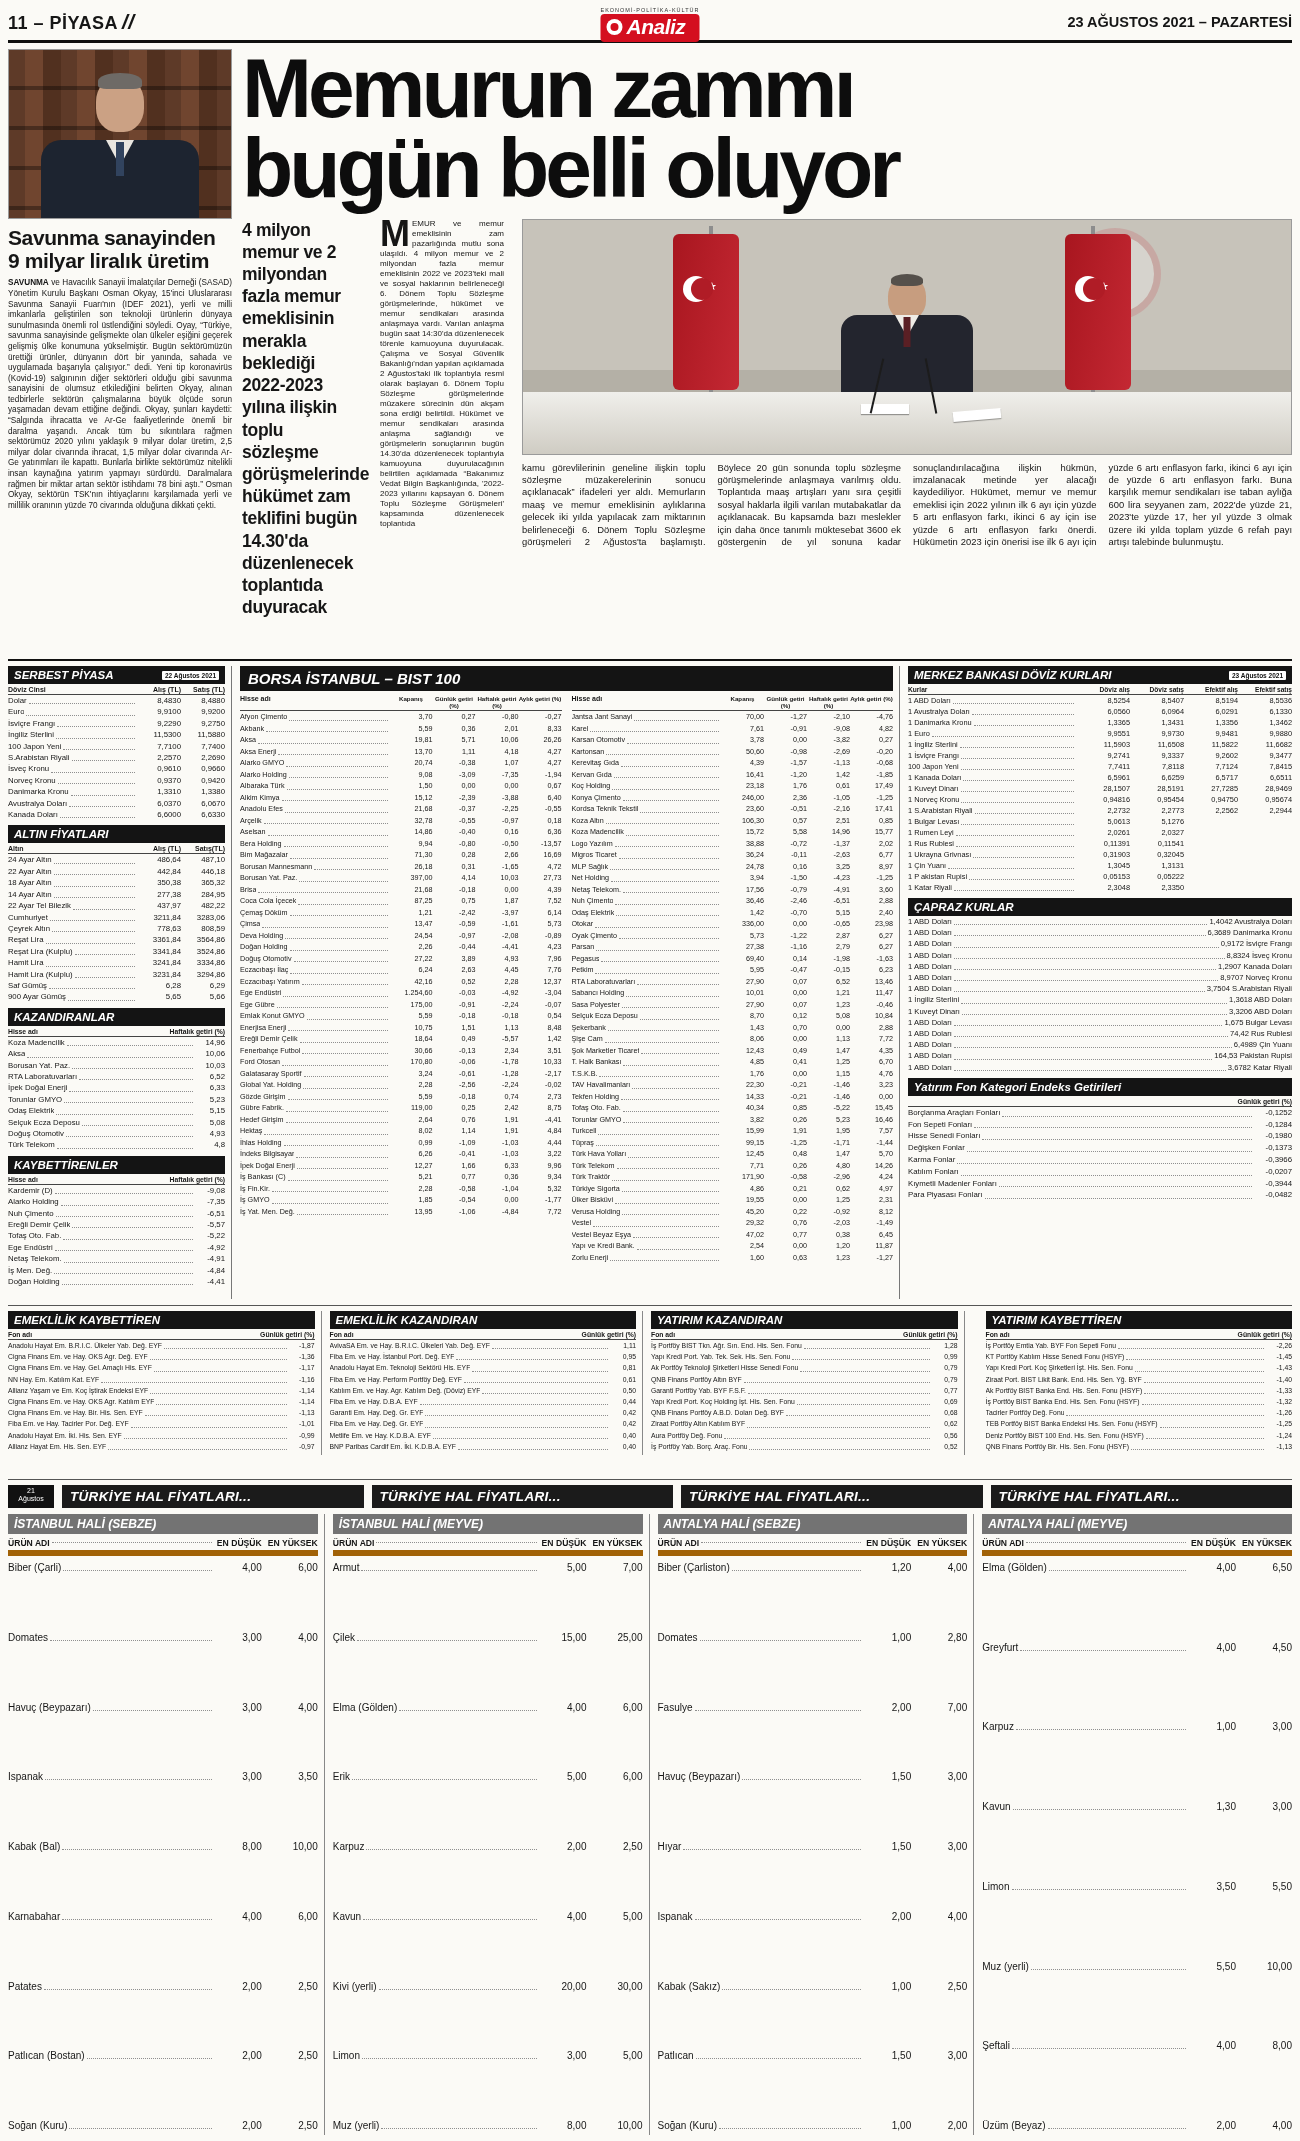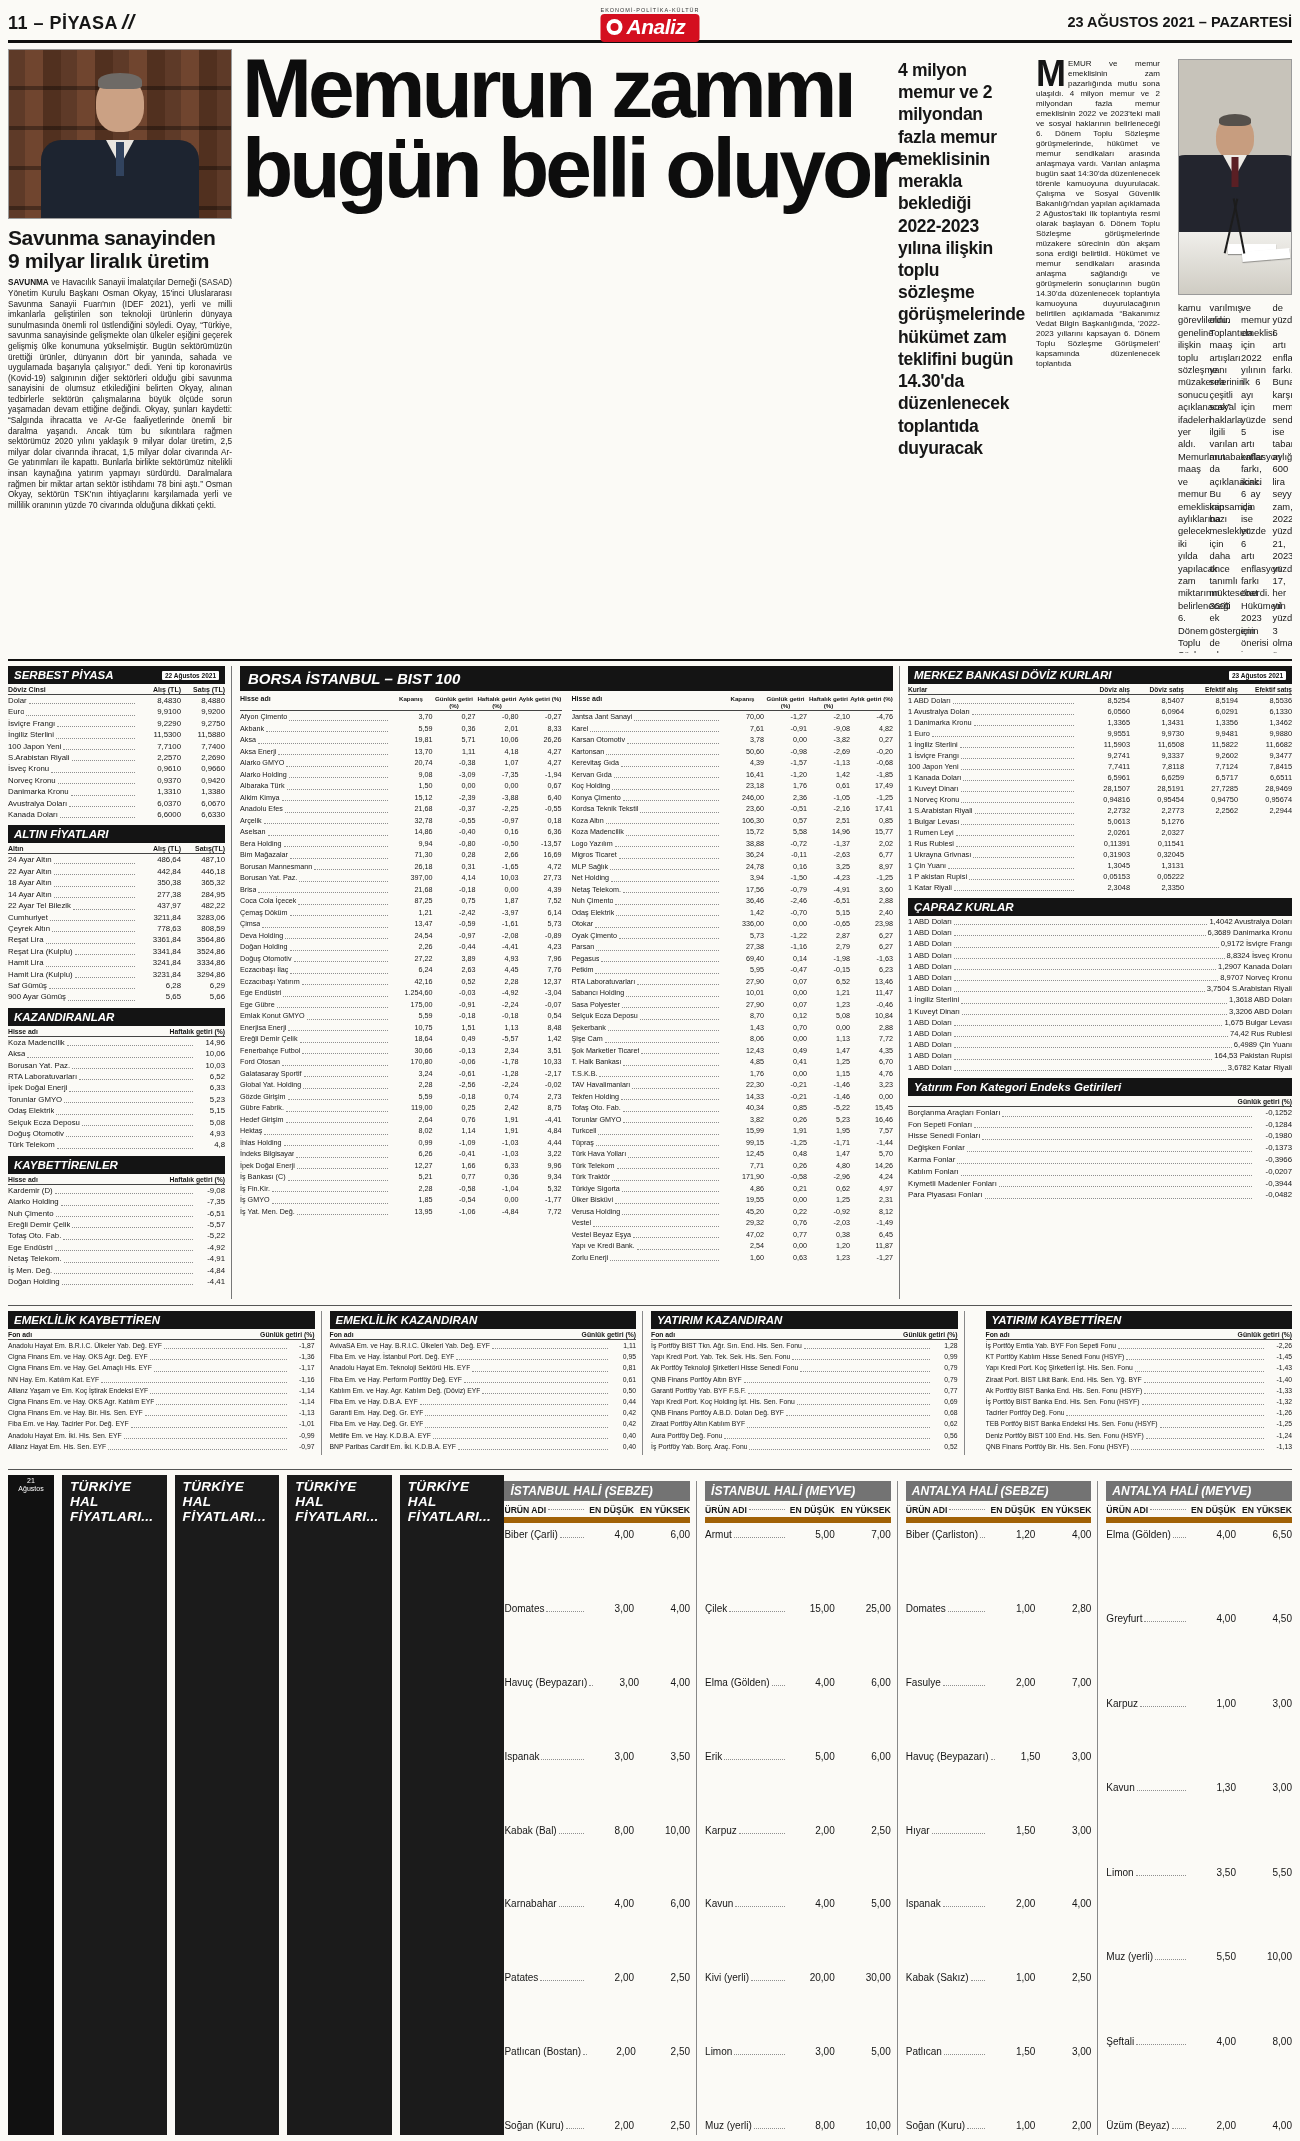--- a/index.html
+++ b/index.html
@@ -33,21 +33,21 @@
   .p-torso { position:absolute; left:50%; bottom:0; transform:translateX(-50%); width:158px; height:78px;
       background:#1d2430; border-radius:20px 20px 0 0; }
   .p-torso::before{ content:""; position:absolute; left:50%; top:0; transform:translateX(-50%);
       border-left:14px solid transparent; border-right:14px solid transparent; border-top:26px solid #e9e6e0; }
   .p-torso::after{ content:""; position:absolute; left:50%; top:2px; transform:translateX(-50%); width:8px; height:34px; background:#31435e; }
   .la-title { font-size:21px; line-height:1.08; letter-spacing:-.4px; margin:8px 0 6px; }
   .la-title span{ display:block; }
   .la-body { font-size:8.2px; line-height:10.6px; text-align:justify; }
   .la-body b { font-size:8.2px; }
 
-  .main-story { flex:1; display:flex; flex-direction:row; min-width:0; }
+  .main-story { flex:1; display:flex; flex-direction:column; min-width:0; }
   .headline { font-weight:bold; font-size:84px; line-height:.95; letter-spacing:-4px; color:#0d0d0d; }
   .headline span{ display:block; }
   .story-row { flex:1; display:flex; gap:18px; margin-top:10px; overflow:hidden; }
   .deck { width:120px; flex:none; font-size:17.5px; font-weight:bold; line-height:1.27; letter-spacing:-.3px; }
   .lead-col { width:124px; flex:none; font-size:8px; line-height:10px; text-align:justify; overflow:hidden; }
   .dropcap { float:left; font-size:36px; line-height:30px; font-weight:bold; padding:0 2px 0 0; }
   .right-stack { flex:1; display:flex; flex-direction:column; min-width:0; }
   .photo-big { height:236px; position:relative; overflow:hidden; border:1px solid #9a9a9a;
       background:linear-gradient(180deg,#c7c3ba 0 64%,#b4b0a6 64%); }
   .emblem { position:absolute; right:130px; top:8px; width:92px; height:92px; border-radius:50%;
@@ -118,21 +118,21 @@
 
   
   .funds4 { height:150px; display:flex; gap:8px; margin-top:6px; border-top:1px solid #555; padding-top:5px; overflow:hidden; }
   .fcol { flex:1; min-width:0; border-right:1px solid #888; padding-right:6px; }
   .fcol:last-child { border-right:none; padding-right:0;margin-left:13px; }
   .frow { display:flex; align-items:flex-end; font-size:6.8px; line-height:11.2px; }
   .fname { white-space:nowrap; overflow:hidden; max-width:82%; }
   .fv { width:26px; text-align:right; }
 
   
-  .hal { flex:1; display:flex; flex-direction:row; margin-top:14px; border-top:1px solid #555; padding-top:5px; overflow:hidden; }
+  .hal { flex:1; display:flex; flex-direction:column; margin-top:24px; border-top:1px solid #555; padding-top:5px; overflow:hidden; }
   .hal-top { display:flex; gap:8px; align-items:stretch; }
   .hal-date { width:46px; flex:none; background:#111; color:#fff; font-size:7px; text-align:center; padding:2px 1px; line-height:1.2; }
   .hal-banner { flex:1; background:#1b1b1b; color:#fff; font-style:italic; font-weight:bold; font-size:13.5px; padding:4px 8px; letter-spacing:.3px; }
   .hal-cols { flex:1; display:flex; gap:8px; margin-top:6px; min-height:0; }
   .hcol { flex:1; min-width:0; display:flex; flex-direction:column; border-right:1px solid #888; padding-right:6px; }
   .hcol:last-child { border-right:none; padding-right:0; }
   .hali-bar { background:#737373; color:#fff; font-style:italic; font-weight:bold; font-size:12px; padding:3px 6px; }
   .hal-head { display:flex; align-items:center; font-weight:bold; font-size:8.6px; padding:4px 0 2px; border-bottom:6px solid #a16207; }
   .hal-body { flex:1; display:flex; flex-direction:column; justify-content:space-between; padding:6px 0 4px; }
   .hrow { display:flex; align-items:flex-end; font-size:10px; }

